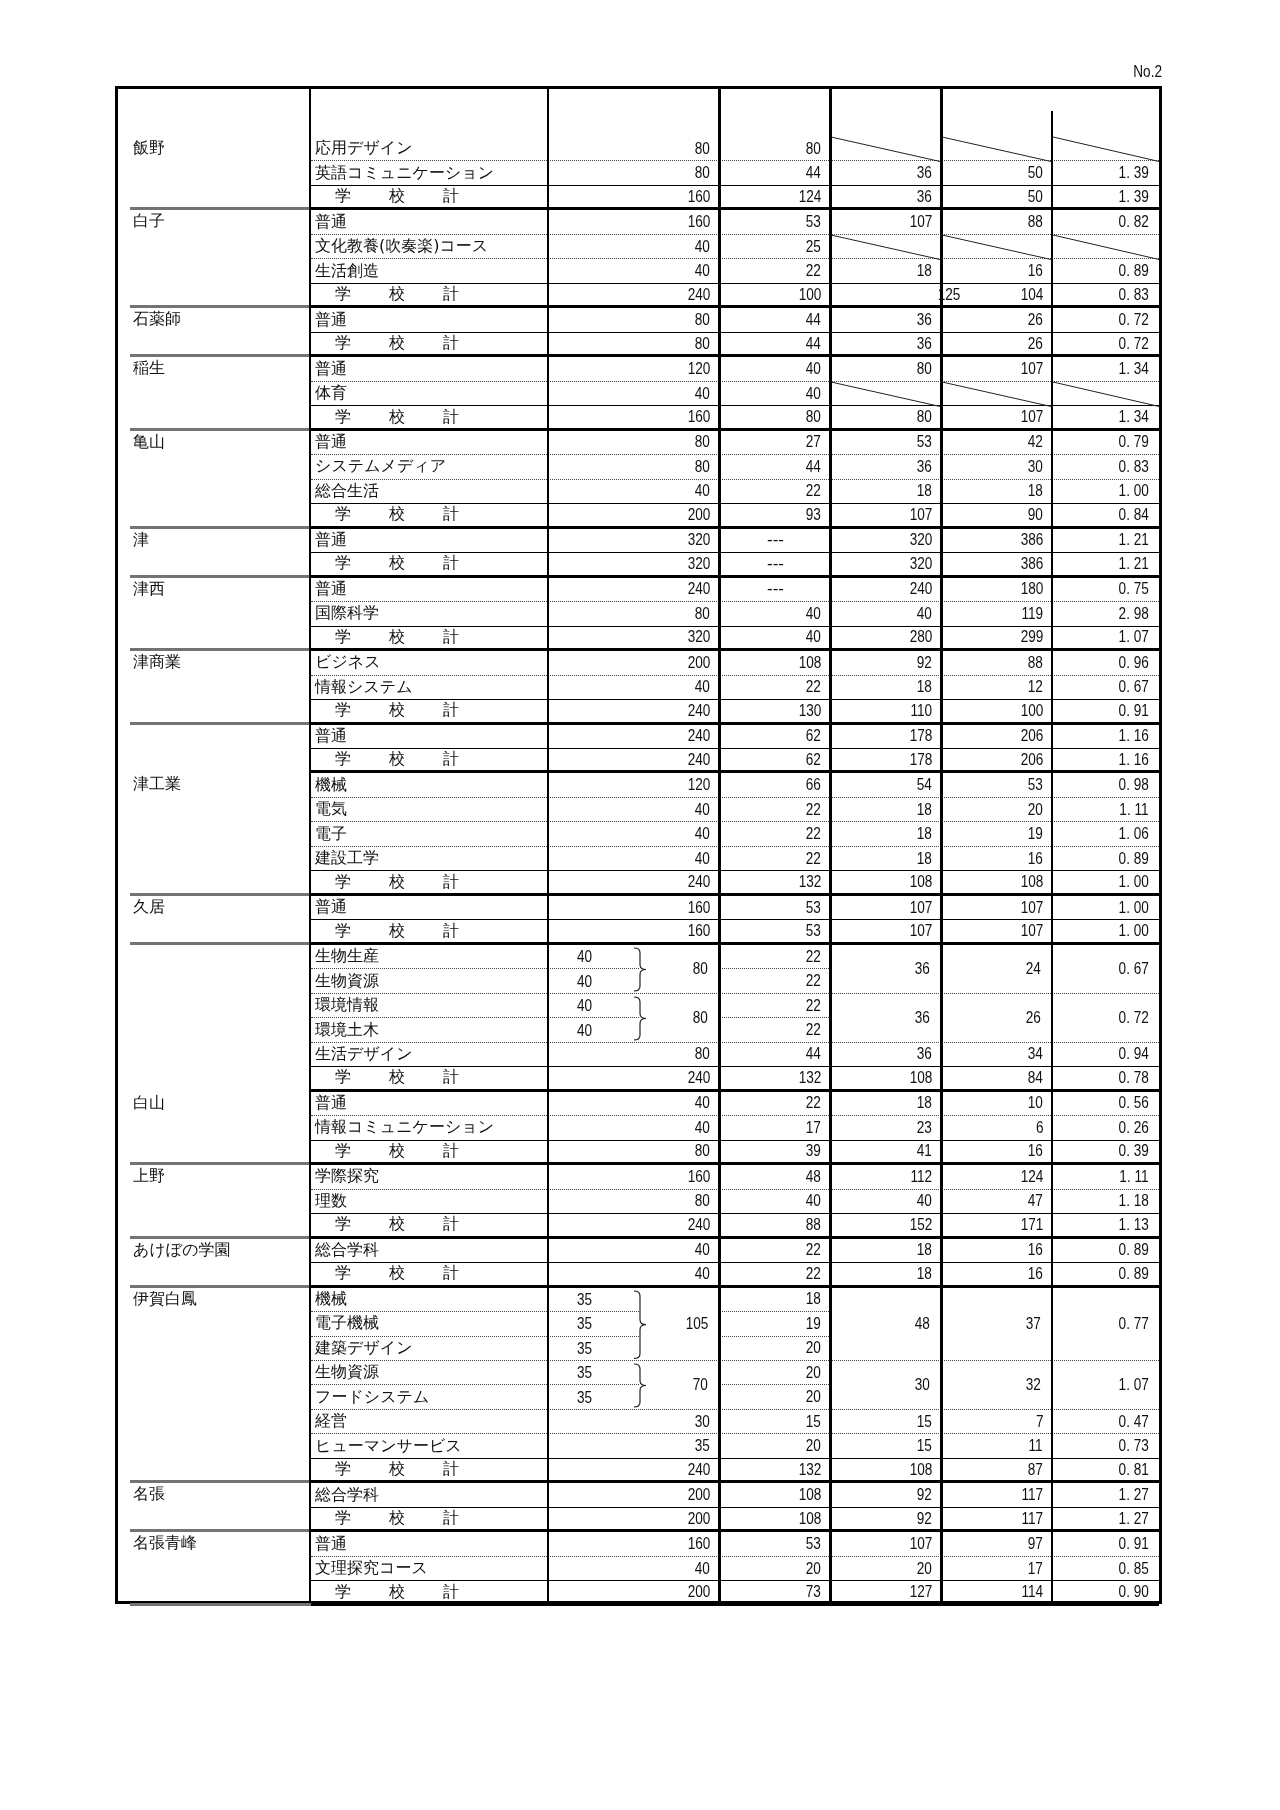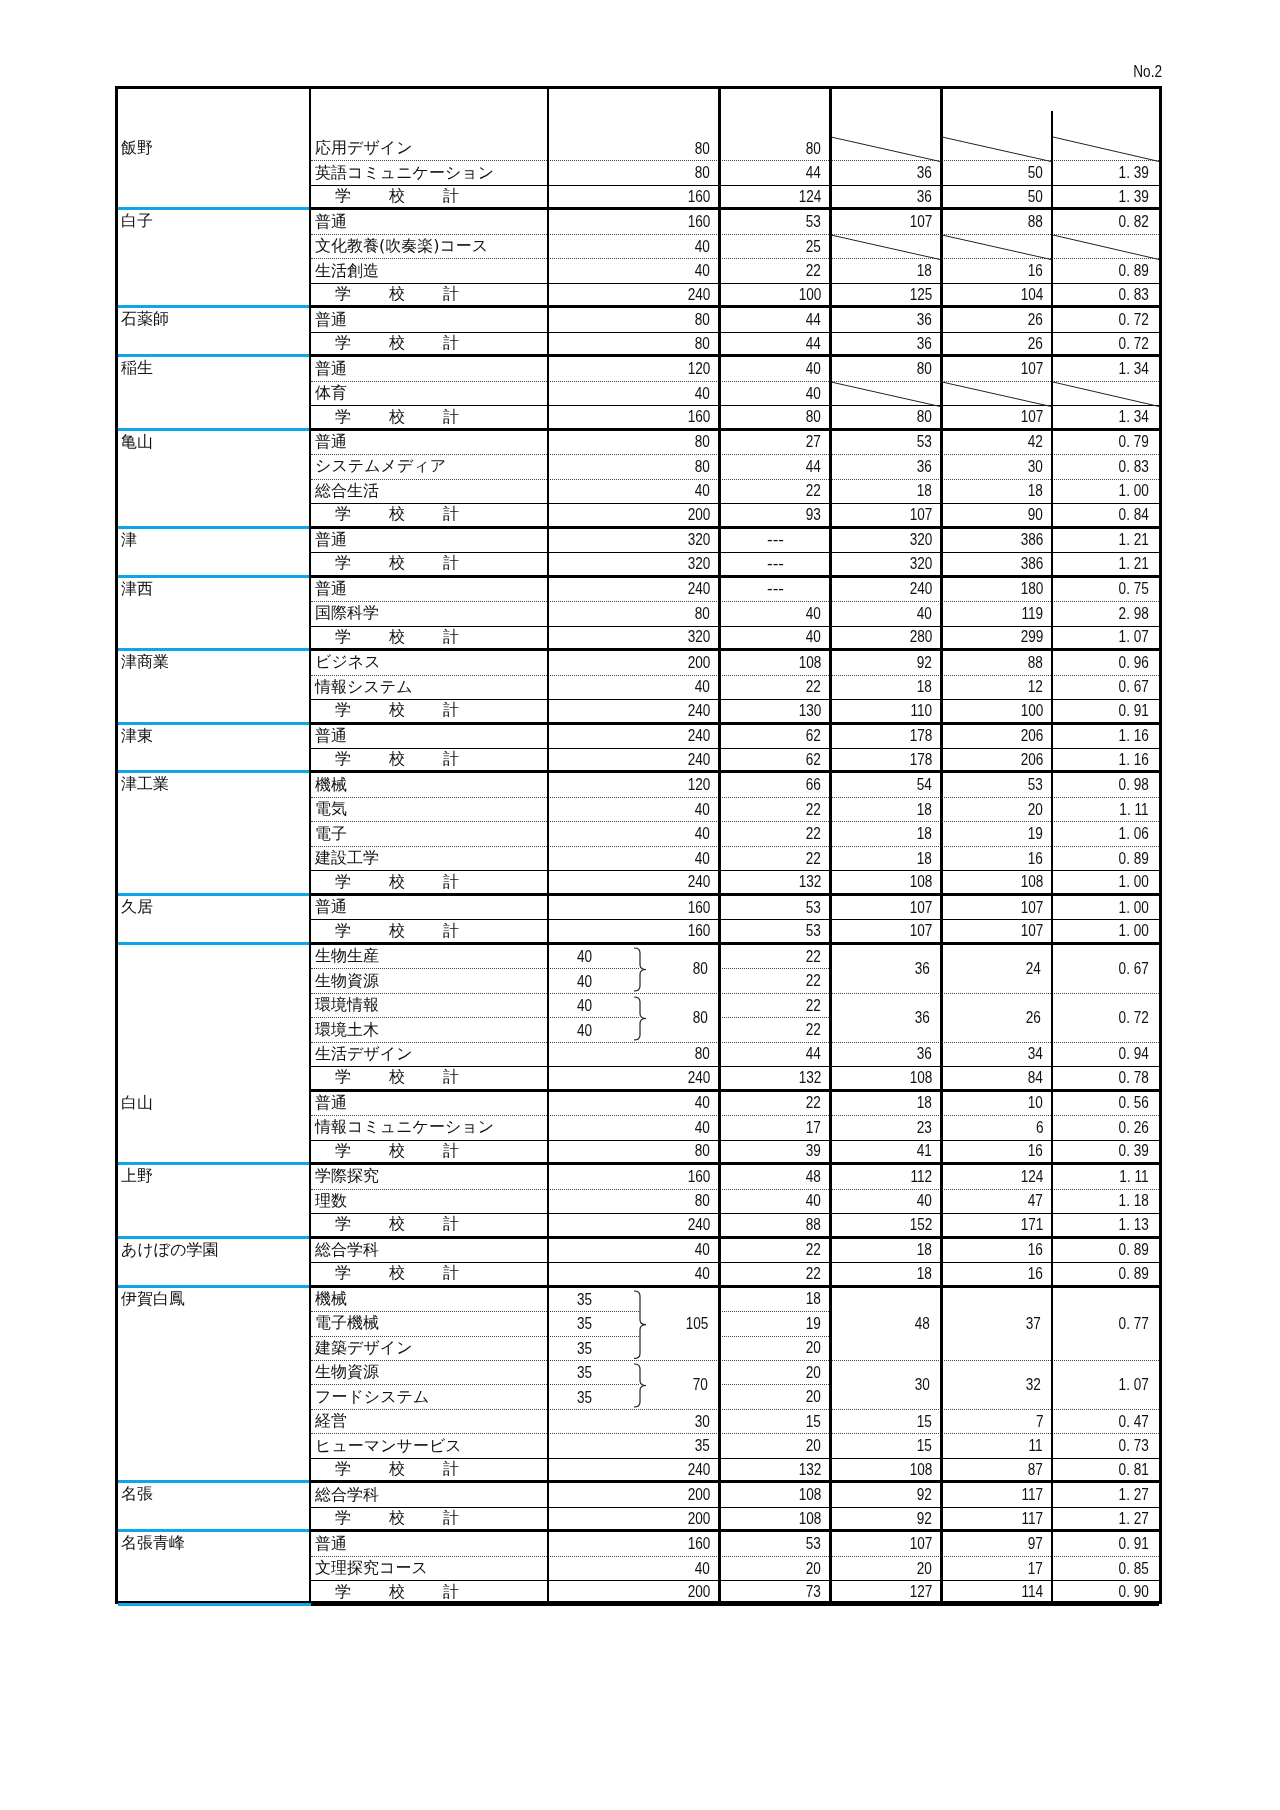--- a/index.html
+++ b/index.html
@@ -19,21 +19,21 @@
   .row.thick{border-bottom:3px solid #000;}
   .cell{position:absolute;top:0;bottom:0;box-sizing:border-box;display:flex;align-items:center;
         font-size:17px;white-space:nowrap;overflow:hidden;
         font-family:"Liberation Sans","DejaVu Sans",sans-serif;}
   .cell.num{justify-content:flex-end;padding-right:10px;}
   .cell.num span{display:inline-block;transform:scaleX(0.8);transform-origin:right center;}
   .cell.name{padding-left:4px;font-family:"DejaVu Sans",sans-serif;font-size:16px;}
   .cell.total{justify-content:flex-start;letter-spacing:38px;font-family:"DejaVu Sans",sans-serif;font-size:16px;margin-left:24px;}
   .cell.dash{justify-content:center;}
   .school{position:absolute;left:3px;font-size:16px;font-family:"DejaVu Sans",sans-serif;}
-  .schoolblock{position:absolute;left:0;width:193px;box-sizing:border-box;border-bottom:3px solid #0ea5e9;}
+  .schoolblock{position:absolute;left:12px;width:193px;box-sizing:border-box;border-bottom:3px solid #737373;}
   svg.diag{position:absolute;overflow:visible;pointer-events:none;}
   .brace{position:absolute;}
   .mergecell{position:absolute;display:flex;align-items:center;justify-content:flex-end;padding-right:10px;box-sizing:border-box;
              font-size:17px;font-family:"Liberation Sans",sans-serif;background:#fff;}
   .mergecell span{display:inline-block;transform:scaleX(0.8);transform-origin:right center;}
   .subnum{position:absolute;font-size:17px;font-family:"Liberation Sans",sans-serif;}
   .subnum span{display:inline-block;transform:scaleX(0.8);transform-origin:left center;}
 </style>
 </head>
 <body>
@@ -158,21 +158,21 @@
         </div>
       </div>
       <div class="row thick" style="top: 146.88px; height: 24.48px; left: 193px;">
         <div class="cell total" style="left: 0px; width: 238px;">学校計</div>
         <div class="cell num" style="left: 238px; width: 171px;">
           <span>240</span>
         </div>
         <div class="cell num" style="left: 409px; width: 111px;">
           <span>100</span>
         </div>
-        <div class="cell num" style="left: 520px; width: 111px; text-align: center;">
+        <div class="cell num" style="left: 548px; width: 111px; text-align: center;">
           <span>125</span>
         </div>
         <div class="cell num" style="left: 631px; width: 111px;">
           <span>104</span>
         </div>
         <div class="cell num" style="left: 742px; width: 106px;">
           <span>0. 83</span>
         </div>
       </div>
       <div class="schoolblock" style="top: 171.36px; height: 48.96px;">
@@ -491,23 +491,20 @@
         </div>
         <div class="cell num" style="left: 520px; width: 111px;">
           <span>110</span>
         </div>
         <div class="cell num" style="left: 631px; width: 111px;">
           <span>100</span>
         </div>
         <div class="cell num" style="left: 742px; width: 106px;">
           <span>0. 91</span>
         </div>
-      </div>
-      <div class="schoolblock" style="top: 587.52px; height: 48.96px;">
-        <div class="school" style="top: 1px;">津東</div>
       </div>
       <div class="row solid" style="top: 587.52px; height: 24.48px; left: 193px;">
         <div class="cell name" style="left: 0px; width: 238px;">普通</div>
         <div class="cell num" style="left: 238px; width: 171px;">
           <span>240</span>
         </div>
         <div class="cell num" style="left: 409px; width: 111px;">
           <span>62</span>
         </div>
         <div class="cell num" style="left: 520px; width: 111px;">

